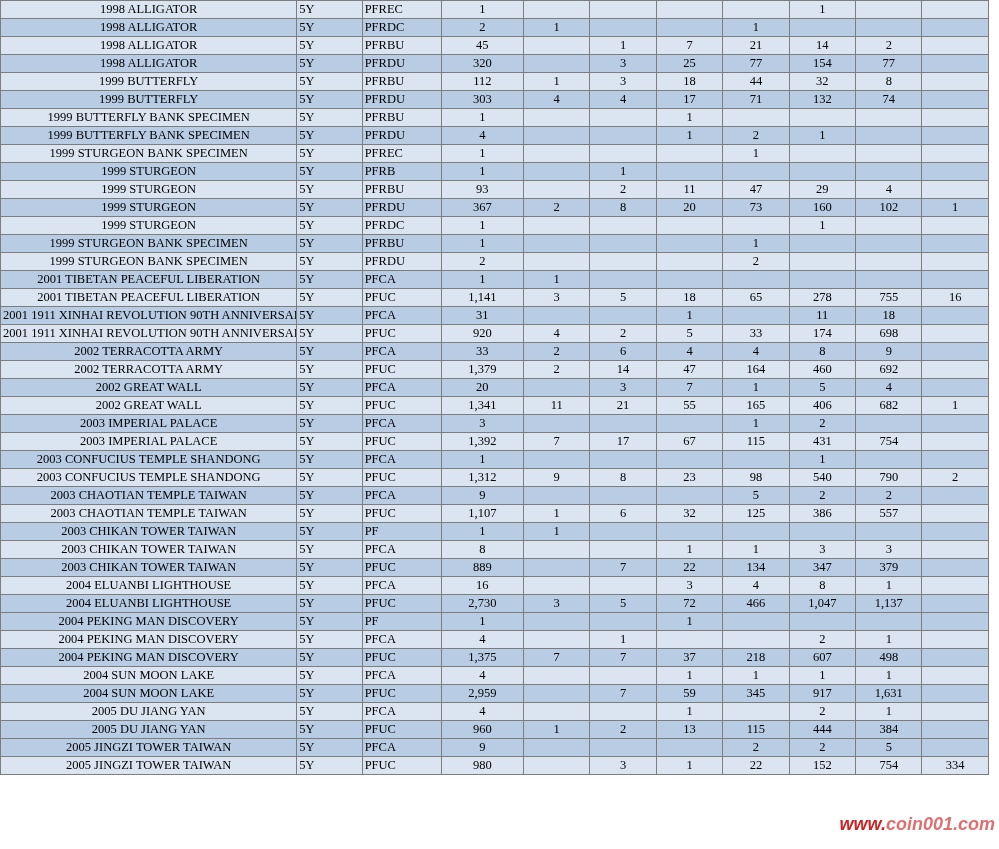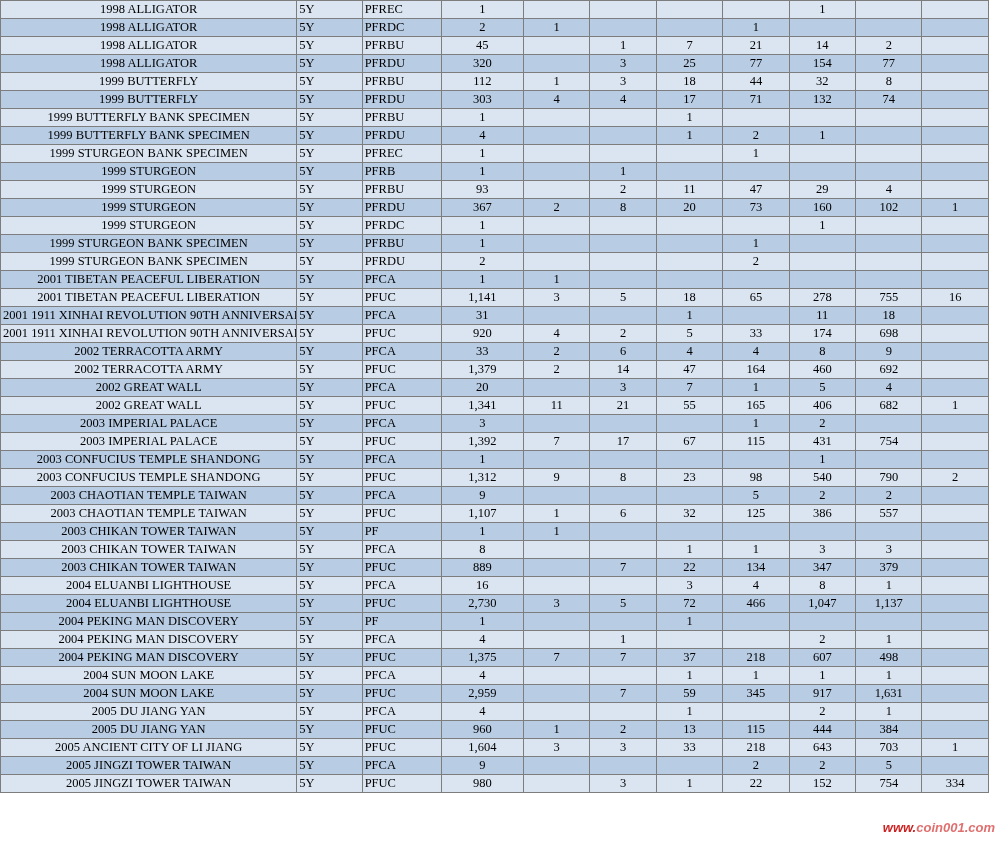--- a/index.html
+++ b/index.html
@@ -42,21 +42,21 @@
   td.grade { text-align: left; }
   td.code  { text-align: left; }
   td.num   { text-align: center; }
   tr.tall td { height: 34px; }
   td.name.wrap { white-space: normal; line-height: 15px; }
   #watermark {
     position: absolute;
     right: 4px;
     bottom: 14px;
     font-family: "Liberation Sans", sans-serif;
-    font-size: 13px;
+    font-size: 18px;
     font-weight: bold;
     font-style: italic;
     letter-spacing: 0px;
     pointer-events: none;
   }
   #watermark .w1 { color: #cc2222; }
   #watermark .w2 { color: #e07070; }
 </style>
 </head>
 <body>
@@ -602,33 +602,20 @@
         <td class="code">PFUC</td>
         <td class="num">960</td>
         <td class="num">1</td>
         <td class="num">2</td>
         <td class="num">13</td>
         <td class="num">115</td>
         <td class="num">444</td>
         <td class="num">384</td>
         <td class="num"></td>
       </tr>
-      <tr class="light">
-        <td class="name">2005 ANCIENT CITY OF LI JIANG</td>
-        <td class="grade">5Y</td>
-        <td class="code">PFUC</td>
-        <td class="num">1,604</td>
-        <td class="num">3</td>
-        <td class="num">3</td>
-        <td class="num">33</td>
-        <td class="num">218</td>
-        <td class="num">643</td>
-        <td class="num">703</td>
-        <td class="num">1</td>
-      </tr>
       <tr class="dark">
         <td class="name">2005 JINGZI TOWER TAIWAN</td>
         <td class="grade">5Y</td>
         <td class="code">PFCA</td>
         <td class="num">9</td>
         <td class="num"></td>
         <td class="num"></td>
         <td class="num"></td>
         <td class="num">2</td>
         <td class="num">2</td>

